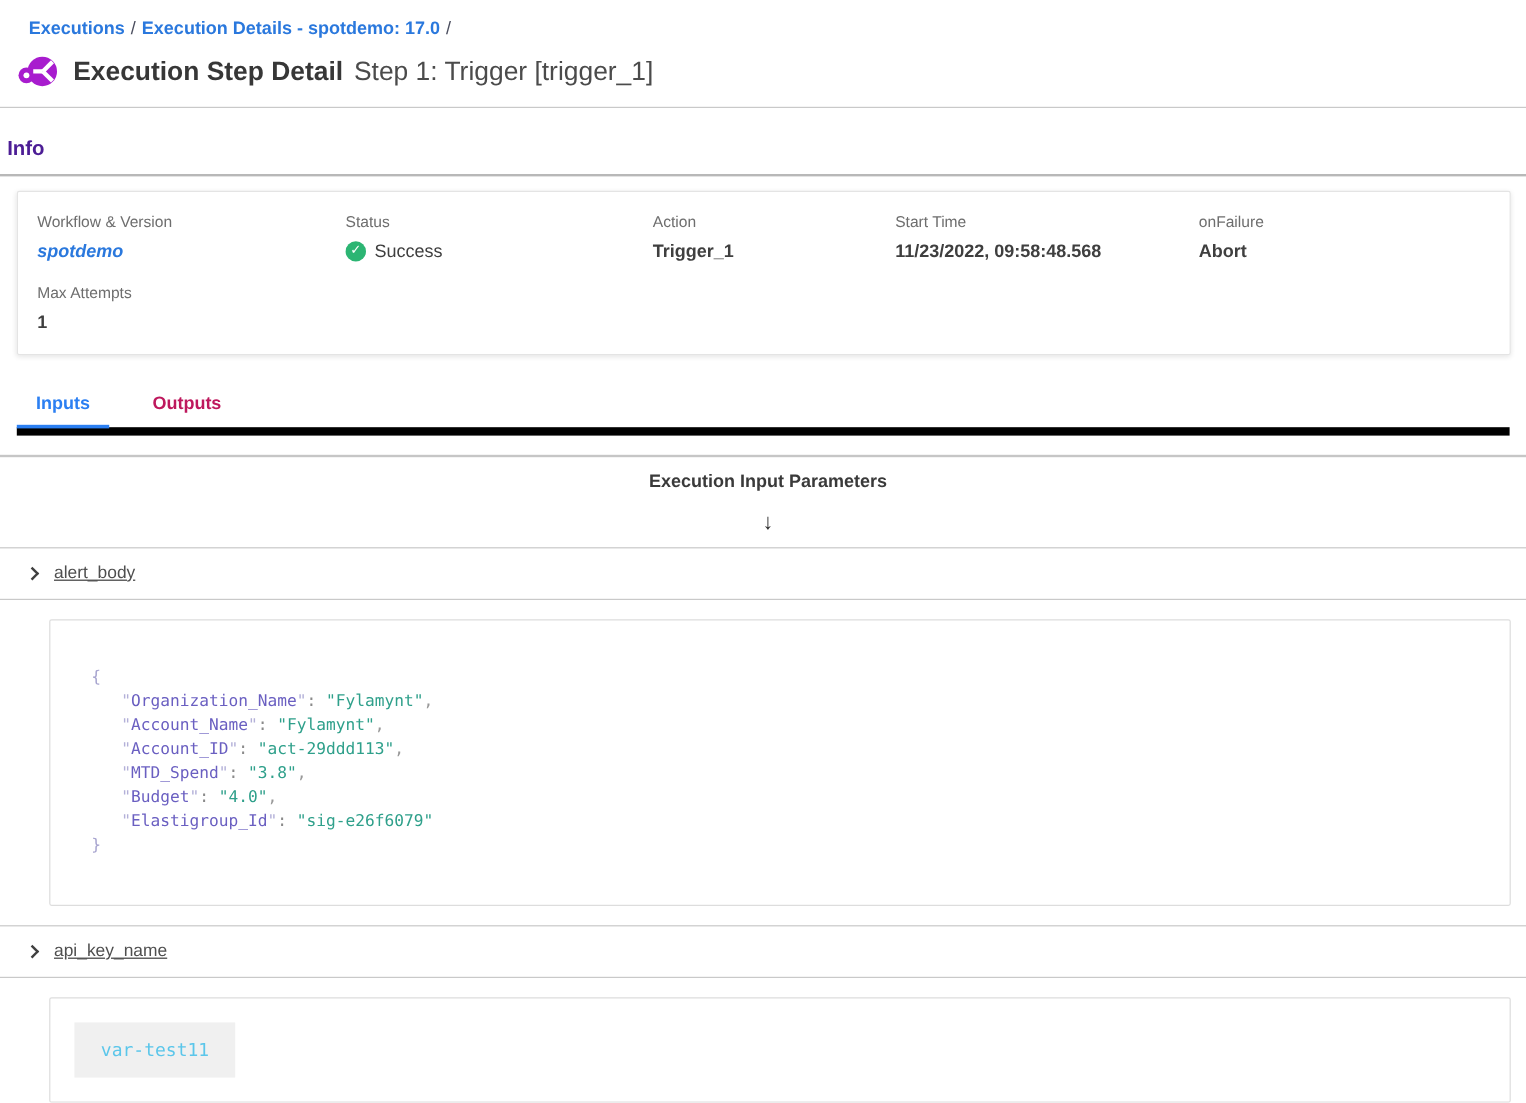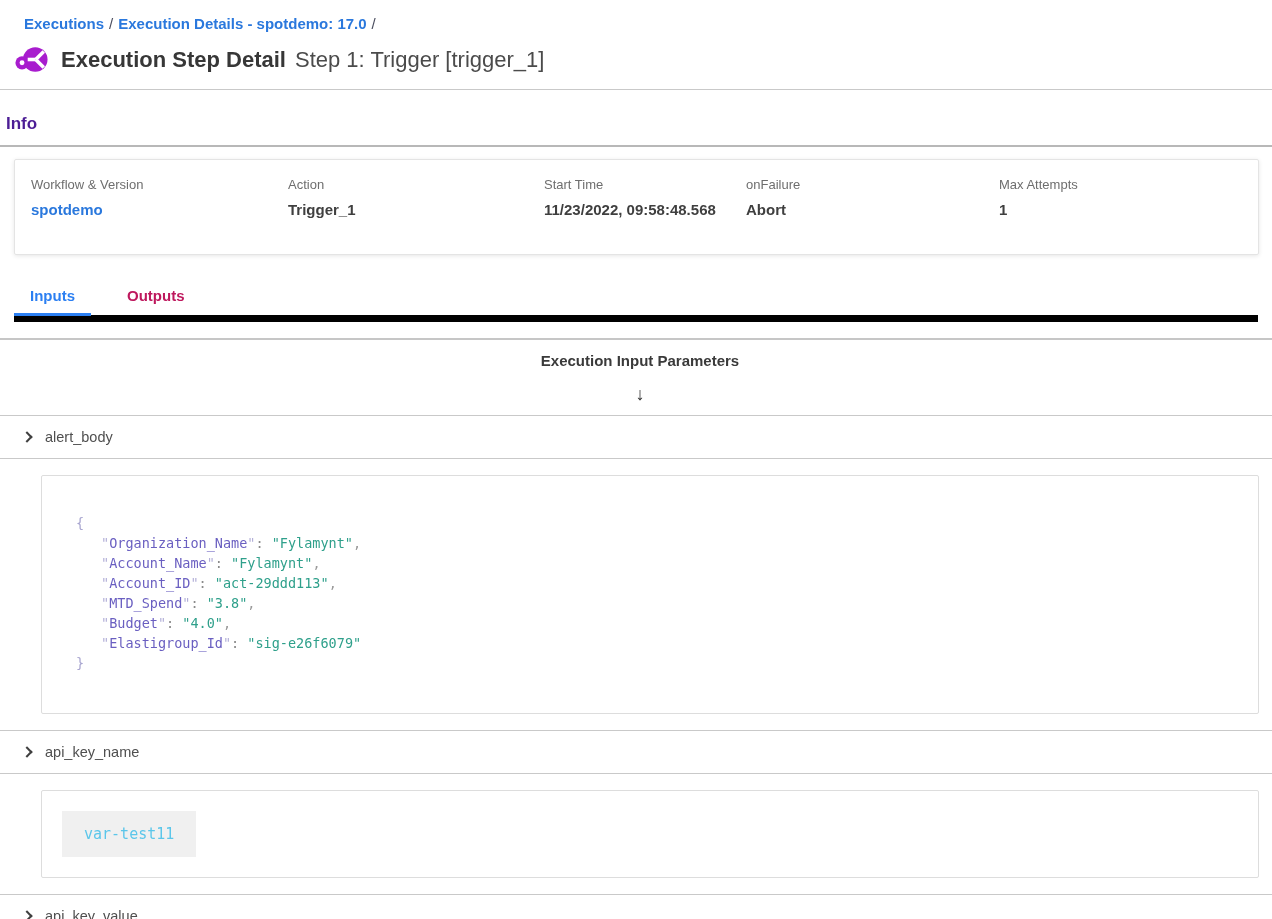--- a/index.html
+++ b/index.html
@@ -28,21 +28,21 @@
   .rule-2{margin:11px 0 0;border:none;border-top:2px solid #b8b8b8;}
 
   .info-card{
     margin:12px 13px 0 14px;border:1px solid #e4e4e4;border-radius:2px;
     box-shadow:0 1px 4px rgba(0,0,0,.10);padding:17px 16px 18px;
     display:grid;grid-template-columns:257px 256px 202px 253px 1fr;
     grid-auto-rows:auto;row-gap:18px;
   }
   .field .flabel{font-size:13px;color:var(--label-gray);margin-bottom:9px;}
   .field .fvalue{font-size:15px;font-weight:600;color:#3f3f3f;}
-  .field .fvalue.link{color:var(--link-blue);font-weight:600;cursor:pointer;}
+  .field .fvalue.link{color:var(--link-blue);font-weight:600;cursor:pointer;font-style:italic;}
   .field .fvalue.link-light{color:var(--link-light-blue);cursor:pointer;}
   .status-wrap{display:flex;align-items:center;gap:7px;}
   .check-badge{
     width:17px;height:17px;border-radius:50%;background:var(--success-green);
     color:#fff;font-size:11px;line-height:17px;text-align:center;display:inline-block;
   }
 
   .tabbar{margin:25px 14px 0;border-bottom:7px solid #000000;display:flex;}
   .tab{position:relative;font-size:15px;font-weight:600;color:#be185d;
     padding:7px 0 11px;min-width:77px;text-align:center;cursor:pointer;}
@@ -51,21 +51,21 @@
   .tab.active::after{
     content:"";position:absolute;left:0;right:0;bottom:-1px;height:3px;background:var(--accent-blue);
   }
   .rule-thick{margin:16px 0 0;border:none;border-top:2px solid #c6c6c6;}
 
   .params-row{margin:0 32px;padding:12px 0 12px 8px;display:flex;align-items:center;gap:16px;flex-direction:column;}
   .params-label{font-size:15px;font-weight:600;color:#3a3a3a;}
   .dl-arrow{font-size:18px;font-weight:700;color:#2f2f2f;cursor:pointer;line-height:1;}
   .rule-3{margin:0;border:none;border-top:1px solid #c9c9c9;}
 
-  .expander{margin:0 14px;padding:13px 0 13px 6px;display:flex;align-items:center;gap:14px;cursor:pointer;}
+  .expander{margin:0 14px;padding:13px 0 13px 6px;display:flex;align-items:center;gap:14px;cursor:pointer;text-decoration:underline;}
   .expander .elabel{font-size:14.5px;color:var(--text-mid);}
   .chev{width:8px;height:8px;border-top:2.4px solid #3f3f3f;border-right:2.4px solid #3f3f3f;
     transform:rotate(45deg);display:inline-block;flex:0 0 auto;margin-left:3px;}
 
   .content-box{margin:16px 13px 16px 41px;border:1px solid #ddd;border-radius:2px;background:#fff;}
   .json-box{padding:37px 20px 40px 34px;}
   .json-code{font-family:"DejaVu Sans Mono","Liberation Mono",monospace;font-size:13.5px;line-height:20px;}
   .json-code .ind{padding-left:25px;}
   .jb{color:var(--code-brace);}
   .jq{color:var(--code-key-quote);}
@@ -106,20 +106,27 @@
 
 <hr class="rule-1">
 
 <div class="section-heading">Info</div>
 <hr class="rule-2">
 
 <div class="info-card">
   <div class="field">
     <div class="flabel">Workflow &amp; Version</div>
     <div class="fvalue link">spotdemo</div>
+  </div>
+  <div class="field">
+    <div class="flabel">Status</div>
+    <div class="fvalue status-wrap">
+      <span class="check-badge">✓</span>
+      <span style="font-weight:400;font-size:15px;color:#3f3f3f;">Success</span>
+    </div>
   </div>
   <div class="field">
     <div class="flabel">Action</div>
     <div class="fvalue">Trigger_1</div>
   </div>
   <div class="field">
     <div class="flabel">Start Time</div>
     <div class="fvalue">11/23/2022, 09:58:48.568</div>
   </div>
   <div class="field">

